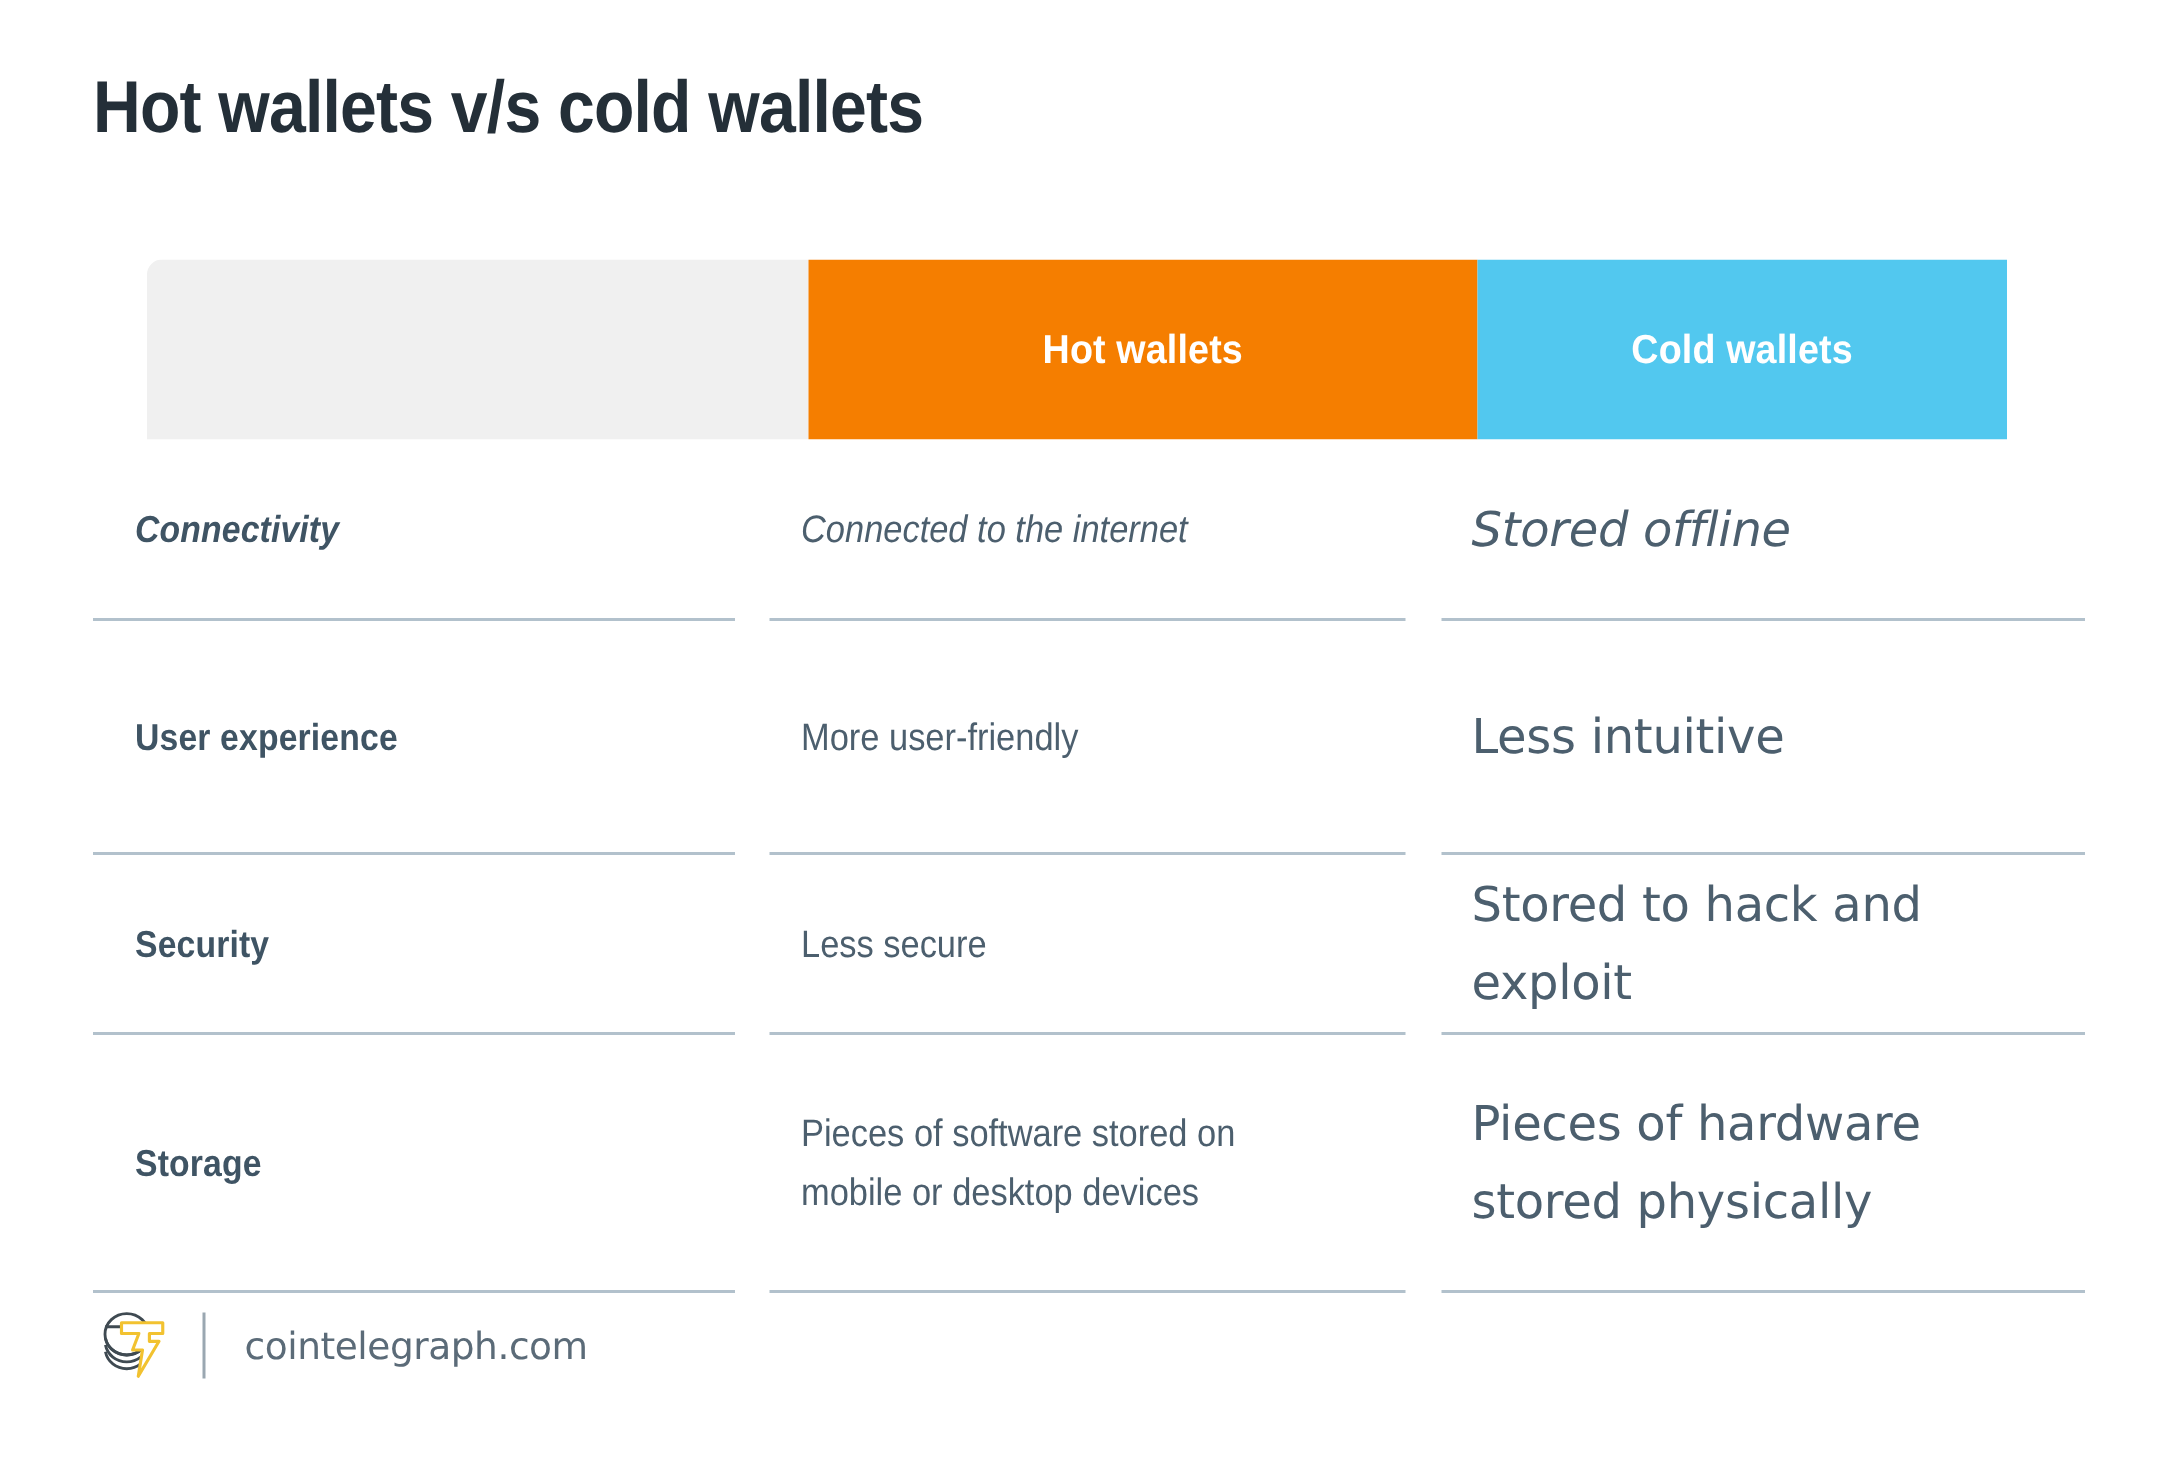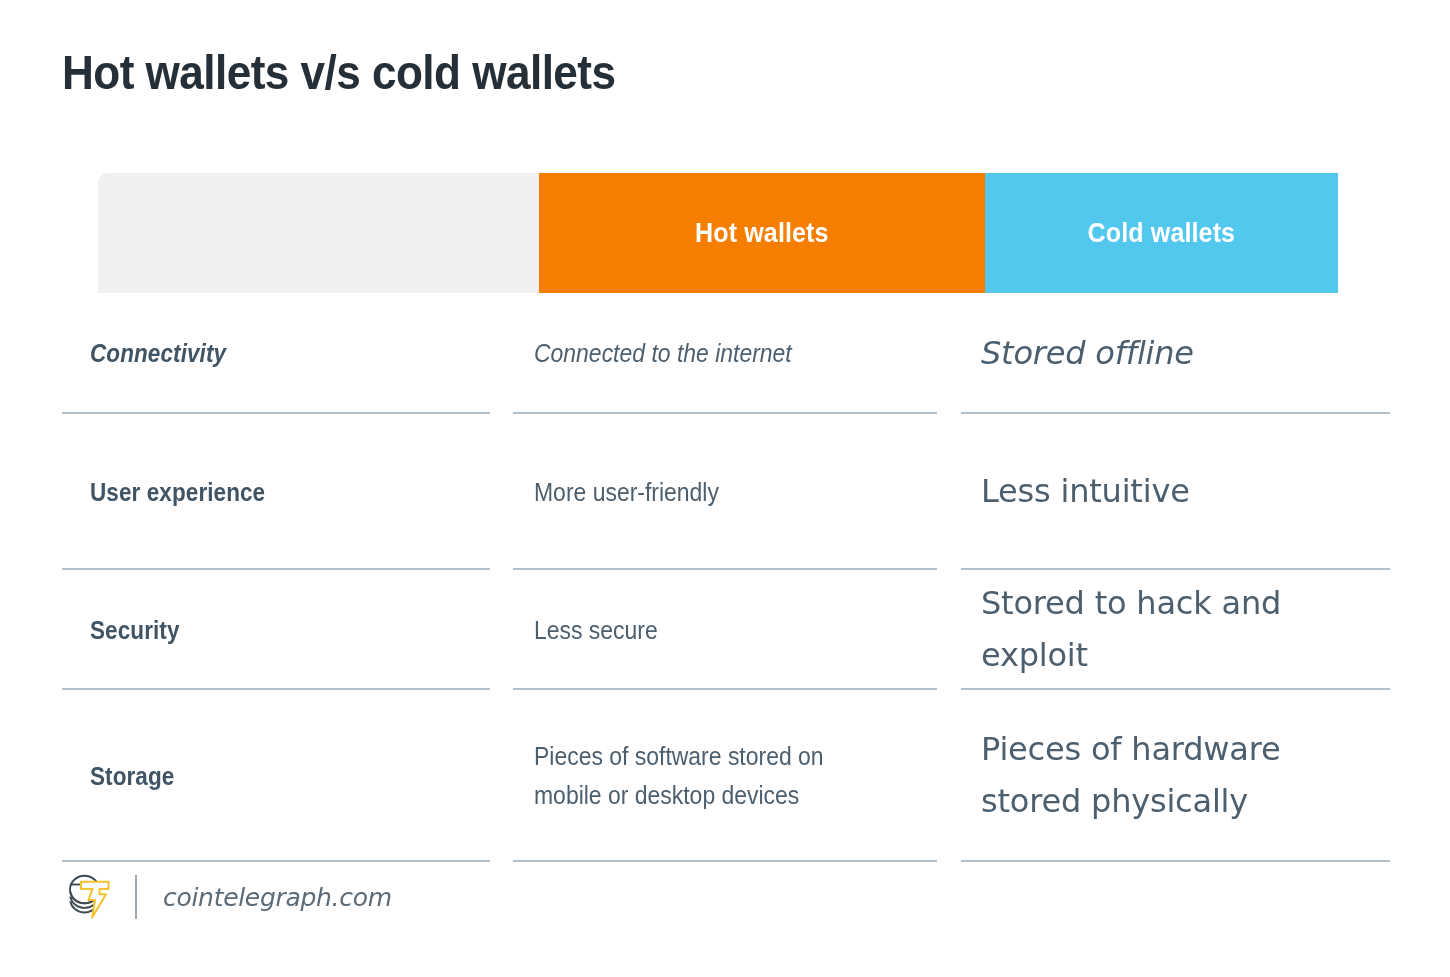--- a/index.html
+++ b/index.html
@@ -155,21 +155,20 @@
     margin-left: 19px;
     margin-right: 26px;
     flex: 0 0 auto;
   }
   .footer-text {
     font-family: "DejaVu Sans", sans-serif;
     font-size: 25px;
     color: #5b6b78;
     letter-spacing: -0.3px;
     white-space: nowrap;
-    font-style: italic;
   }
 </style>
 </head>
 <body>
 
 <div class="page">
 
   <div class="page-title">Hot wallets v/s cold wallets</div>
 
   <div class="table">

